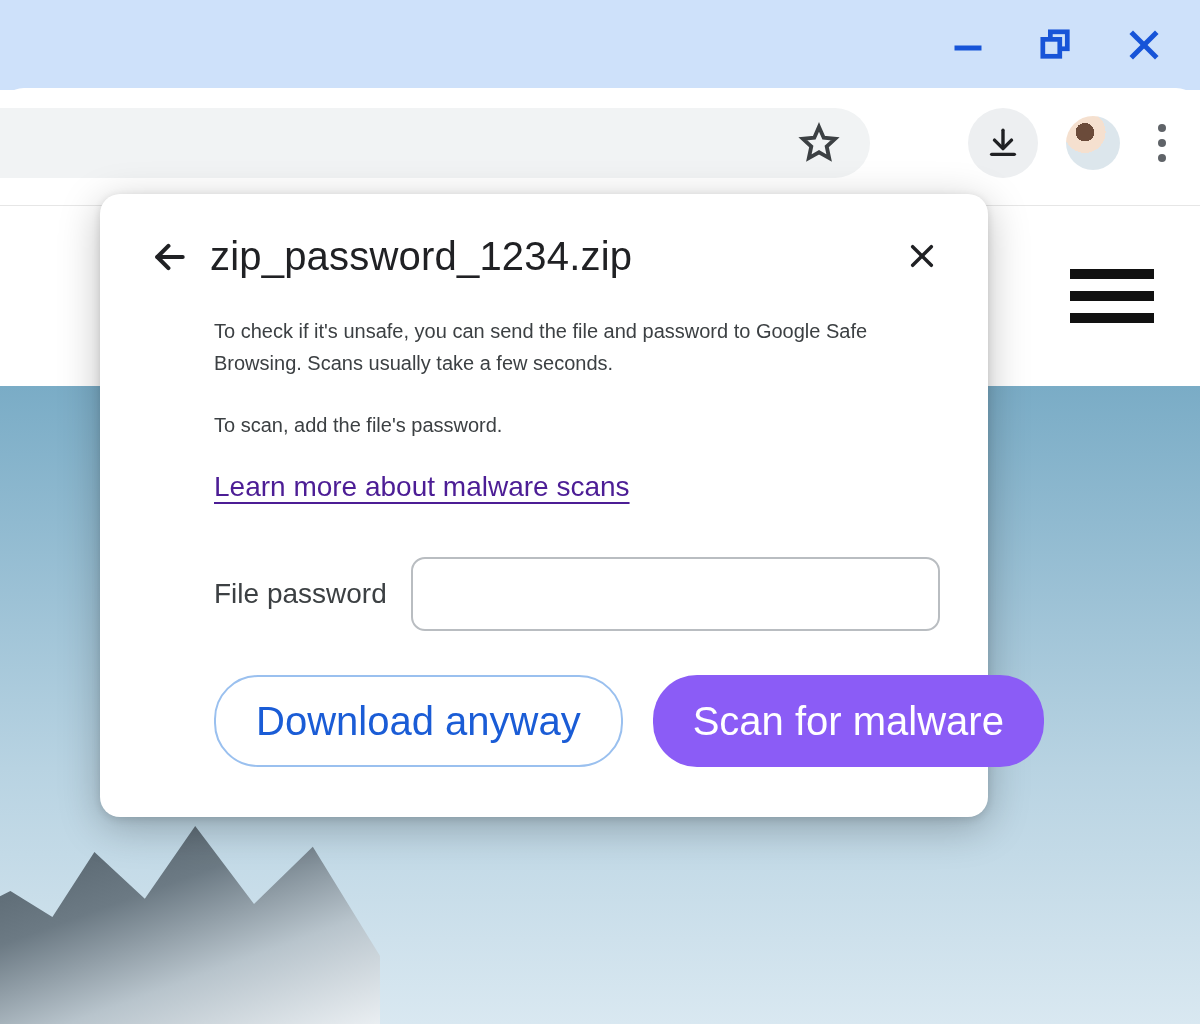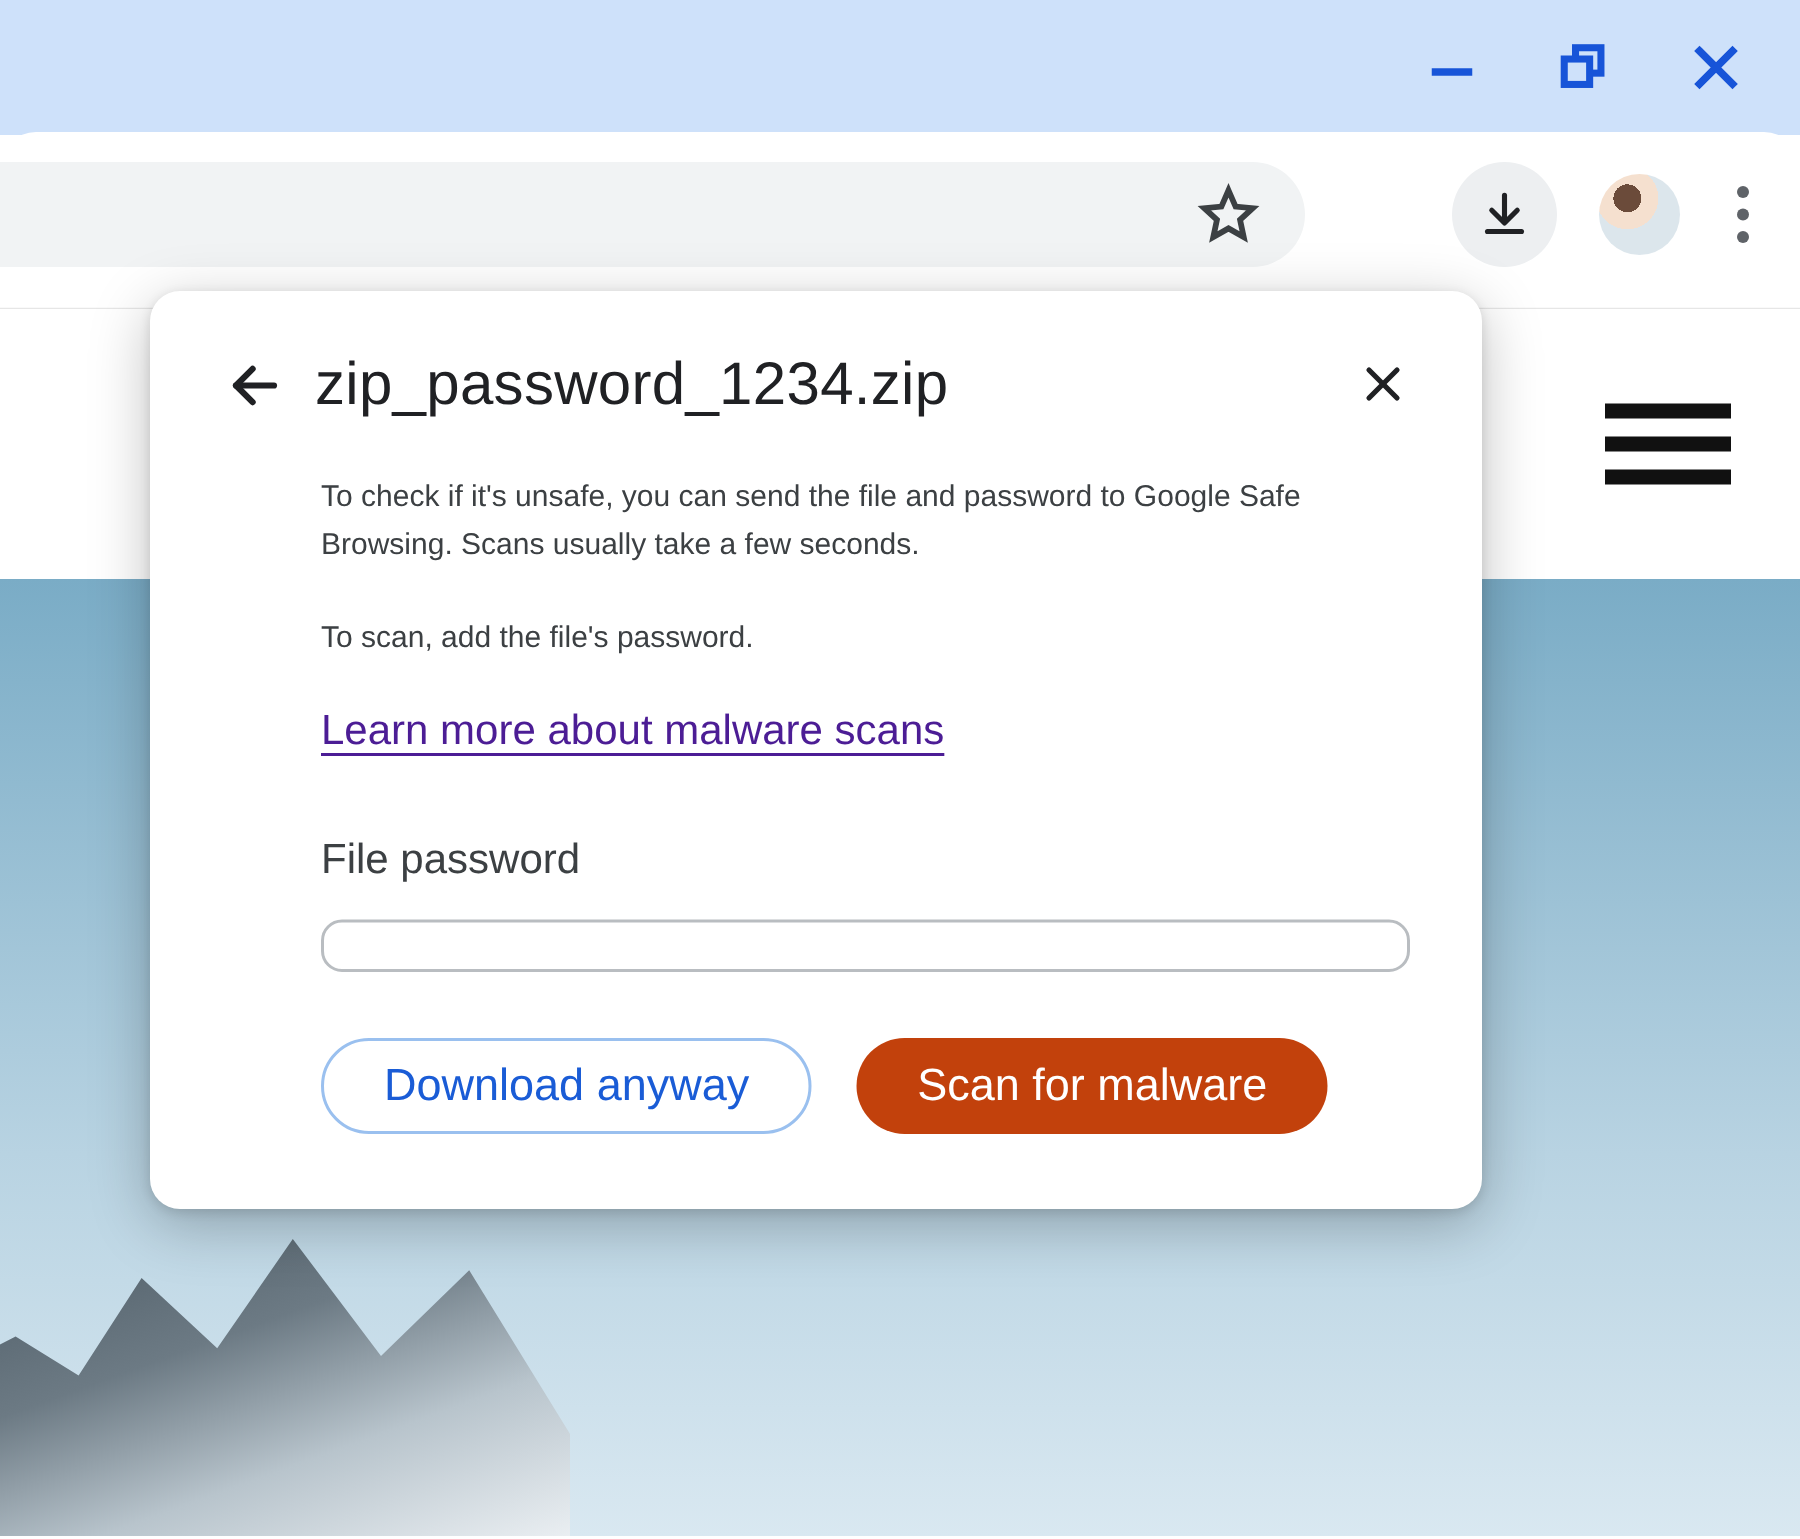--- a/index.html
+++ b/index.html
@@ -98,34 +98,34 @@
   .back-btn { cursor:pointer; width:44px; height:44px; display:flex; align-items:center; justify-content:center;}
   .card-title { font-size: 40px; font-weight: 500; color:#202124; letter-spacing:0.2px;}
   .close-btn { position:absolute; right:-4px; top:0; cursor:pointer; width:44px; height:44px; display:flex;align-items:center;justify-content:center;}
   .card-body { padding-left: 66px; }
   .warn-row { display:flex; gap: 24px; align-items:flex-start; margin-left:-66px;}
   .warn-icon { margin-top:2px; flex-shrink:0; }
   .msg { font-size:28px; line-height:1.5; color:#3c4043; }
   .msg.strong { color:#202124; }
   .para { margin-top: 30px; font-size:20px; line-height:1.6; color:#3c4043; max-width: 680px;}
   .link { display:inline-block; margin-top: 30px; font-size:28px; color:#4c1d95; text-decoration: underline; text-underline-offset:6px; cursor:pointer;}
-  .pw-row { margin-top: 54px; display:flex; gap: 24px; flex-direction: column;}
+  .pw-row { margin-top: 54px; display:flex; align-items:center; gap: 24px;}
   .pw-label { font-size:28px; color:#3c4043; }
   .pw-input {
     flex:1; height:74px; border:2px solid #b9bdc1; border-radius:14px; font-size:26px; padding:0 18px;
     outline:none;
   }
   .btn-row { margin-top: 44px; display:flex; gap: 30px; justify-content:flex-start;}
   .btn {
-    height: 64px; padding: 0 40px; border-radius: 44px; font-size:30px; font-weight:500;
+    height: 92px; padding: 0 40px; border-radius: 44px; font-size:40px; font-weight:500;
     display:flex; align-items:center; justify-content:center; cursor:pointer; user-select:none;
     white-space:nowrap;
   }
   .btn-outline { border:2px solid #9ac0ef; color:#1a5cd6; background:#fff;}
-  .btn-primary { border:none; background:#c2410c; color:#fff;}
+  .btn-primary { border:none; background:#8b5cf6; color:#fff;}
 </style>
 </head>
 <body>
 
 <div class="titlebar">
   <div class="win-btn">
     <svg width="30" height="30" viewBox="0 0 30 30">
         <line x1="4" y1="18" x2="26" y2="18" stroke="#1754d8" stroke-width="5" stroke-linecap="square"></line>
       </svg>
   </div>

